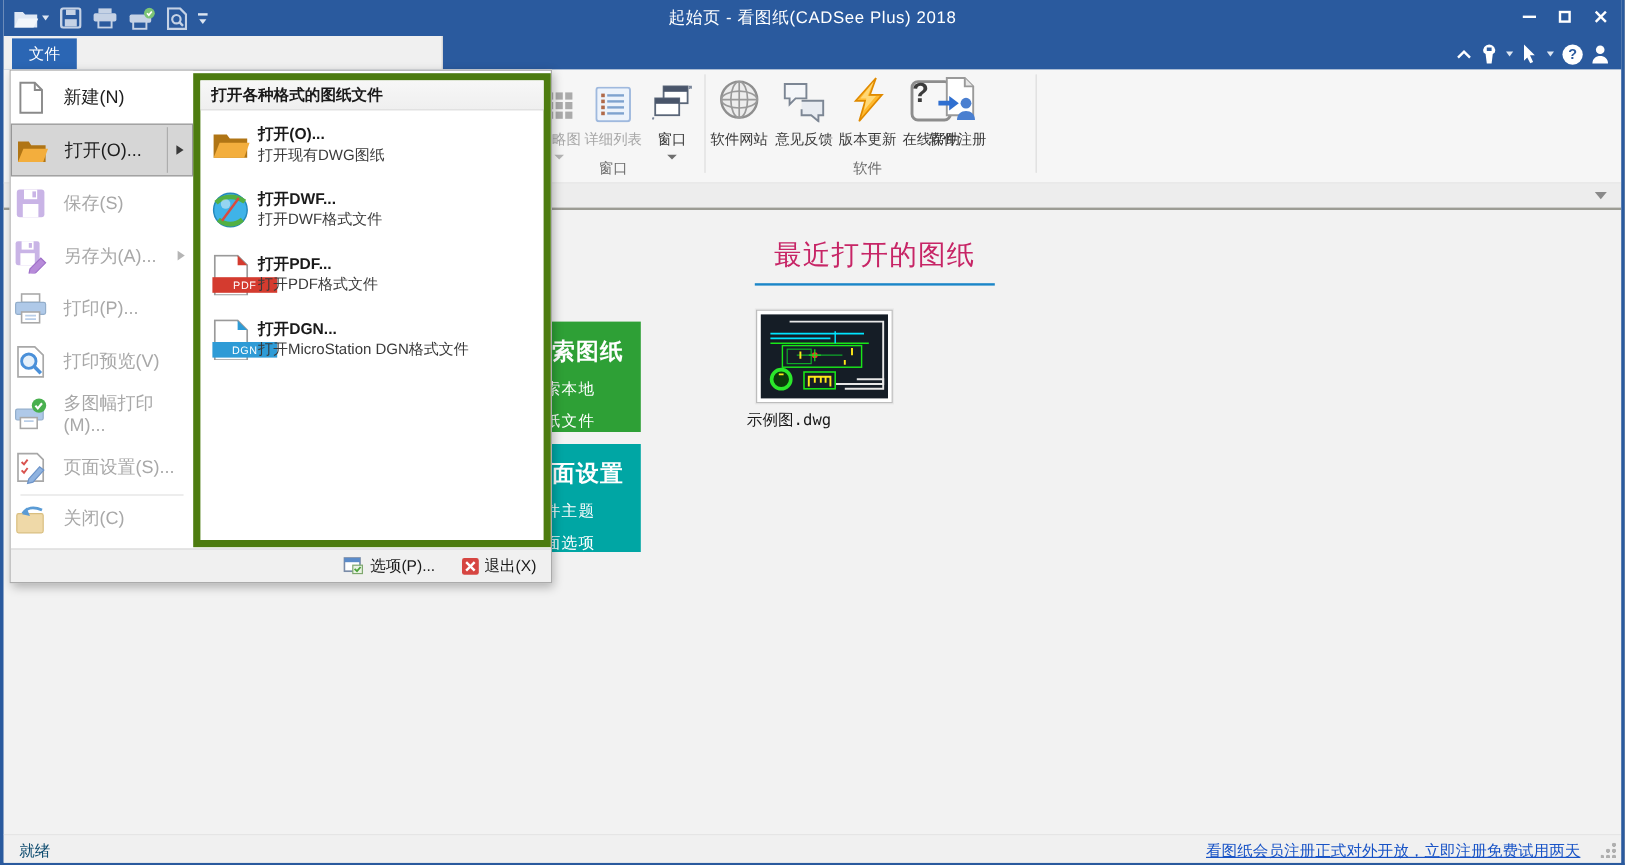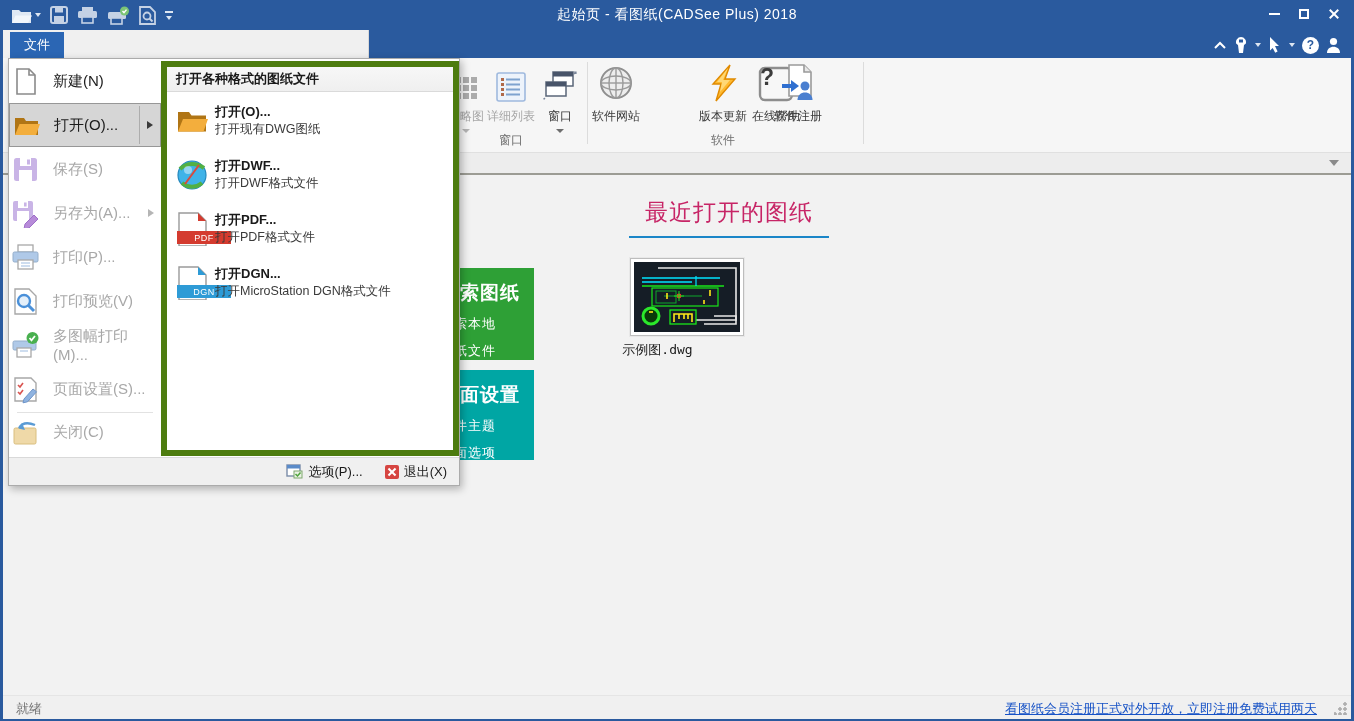--- a/index.html
+++ b/index.html
@@ -62,21 +62,21 @@
   .tile.green { top:93px; height:92px; background:#2EA036; }
   .tile.teal  { top:195px; height:90px; background:#00A6A4; }
   .thumb-card { position:absolute; left:627px; top:83px; width:114px; height:78px; background:#fff;
                 border:1px solid #BDBDBD; box-shadow:0 0 0 1px #E8E8E8; padding:3px; }
   .thumb-card svg { display:block; width:106px; height:70px; background:#151D26; }
   .thumb-caption { position:absolute; left:567px; top:166px; width:175px; text-align:center; font-size:13px; color:#1A1A1A;
                    font-family:"DejaVu Sans Mono","Liberation Mono",monospace; }
 
   
   .statusbar { position:absolute; left:0; top:695px; width:100%; height:24px; background:#F0F0F0; border-top:1px solid #E5E5E5; }
-  .status-left { position:absolute; left:13px; top:4px; font-size:13px; color:#737373; }
+  .status-left { position:absolute; left:13px; top:4px; font-size:13px; color:#0c4a6e; }
   .status-link { position:absolute; right:34px; top:4px; font-size:13px; color:#1853C6; text-decoration:underline; cursor:pointer; }
   .grip { position:absolute; right:4px; bottom:4px; width:13px; height:13px;
           background:
             radial-gradient(circle at 11px 2px, #AFAFAF 1.5px, transparent 2px),
             radial-gradient(circle at 11px 7px, #AFAFAF 1.5px, transparent 2px),
             radial-gradient(circle at 6px 7px,  #AFAFAF 1.5px, transparent 2px),
             radial-gradient(circle at 11px 12px,#AFAFAF 1.5px, transparent 2px),
             radial-gradient(circle at 6px 12px, #AFAFAF 1.5px, transparent 2px),
             radial-gradient(circle at 1px 12px, #AFAFAF 1.5px, transparent 2px); }
 
@@ -257,20 +257,29 @@
         <svg width="38" height="38" viewBox="0 0 38 38">
           <circle cx="19" cy="19" r="15" fill="#EDEDED" stroke="#8F8F8F" stroke-width="2"></circle>
           <ellipse cx="19" cy="19" rx="7" ry="15" fill="none" stroke="#9A9A9A" stroke-width="1.4"></ellipse>
           <ellipse cx="19" cy="19" rx="15" ry="7" fill="none" stroke="#9A9A9A" stroke-width="1.4"></ellipse>
           <line x1="4" y1="19" x2="34" y2="19" stroke="#9A9A9A" stroke-width="1.4"></line>
           <line x1="19" y1="4" x2="19" y2="34" stroke="#9A9A9A" stroke-width="1.4"></line>
         </svg>
       </div>
       <div class="rlb">软件网站</div>
     </div>
+    <div class="rb" style="left:640px">
+      <div class="ric">
+        <svg width="38" height="36" viewBox="0 0 38 36">
+          <path d="M3 4h18v12H12l-5 5v-5H3z" fill="#F4F6F9" stroke="#7C8694" stroke-width="1.6"></path>
+          <path d="M17 18h18v12h-4v5l-6-5h-8v-5" fill="#E7EBF1" stroke="#7C8694" stroke-width="1.6"></path>
+        </svg>
+      </div>
+      <div class="rlb">意见反馈</div>
+    </div>
     <div class="rb" style="left:693px">
       <div class="ric">
         <svg width="30" height="38" viewBox="0 0 30 38">
           <polygon points="22,1 5,20 13,20 8,37 27,15 17,15" fill="#FFB92E" stroke="#E08A00" stroke-width="1.4"></polygon>
           <polygon points="20,4 9,18 14,18 12,28 22,16 15,16" fill="#FFD876"></polygon>
         </svg>
       </div>
       <div class="rlb">版本更新</div>
     </div>
     <div class="rb" style="left:746px">

